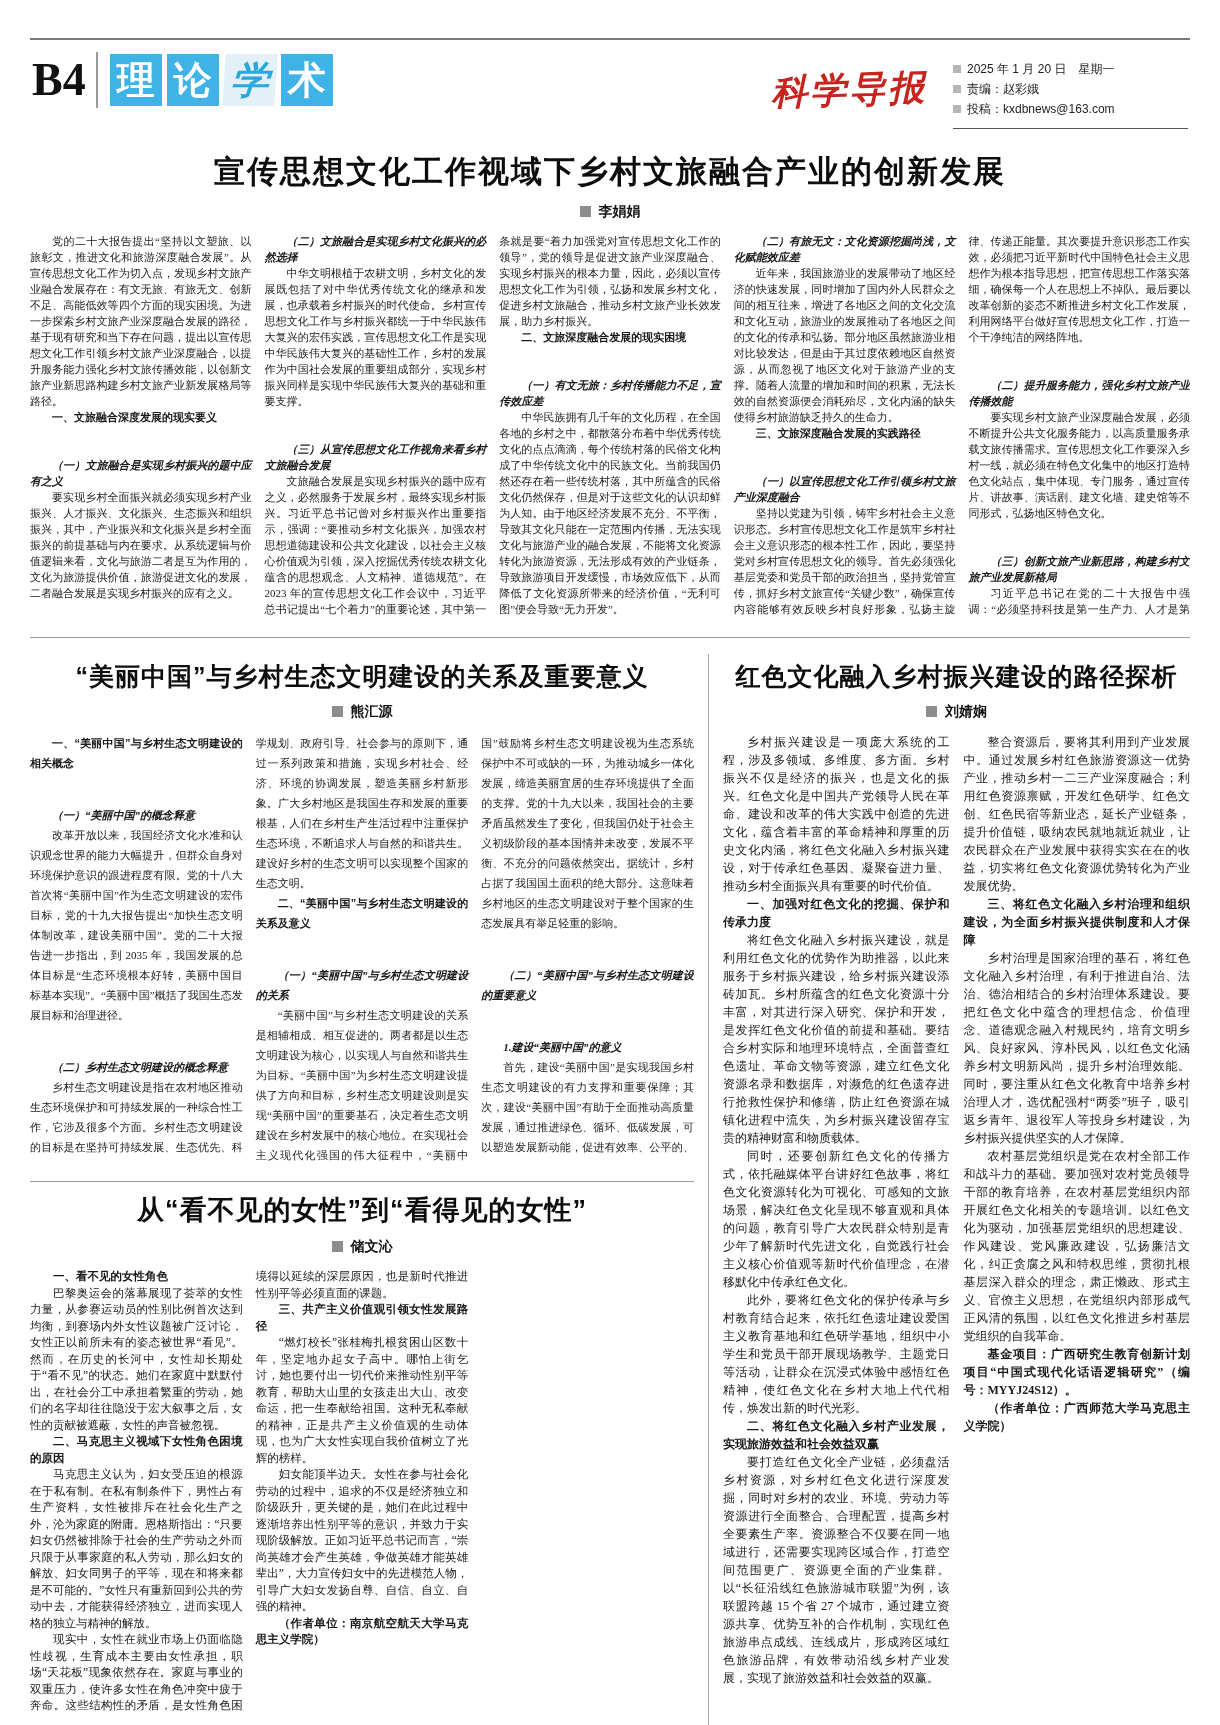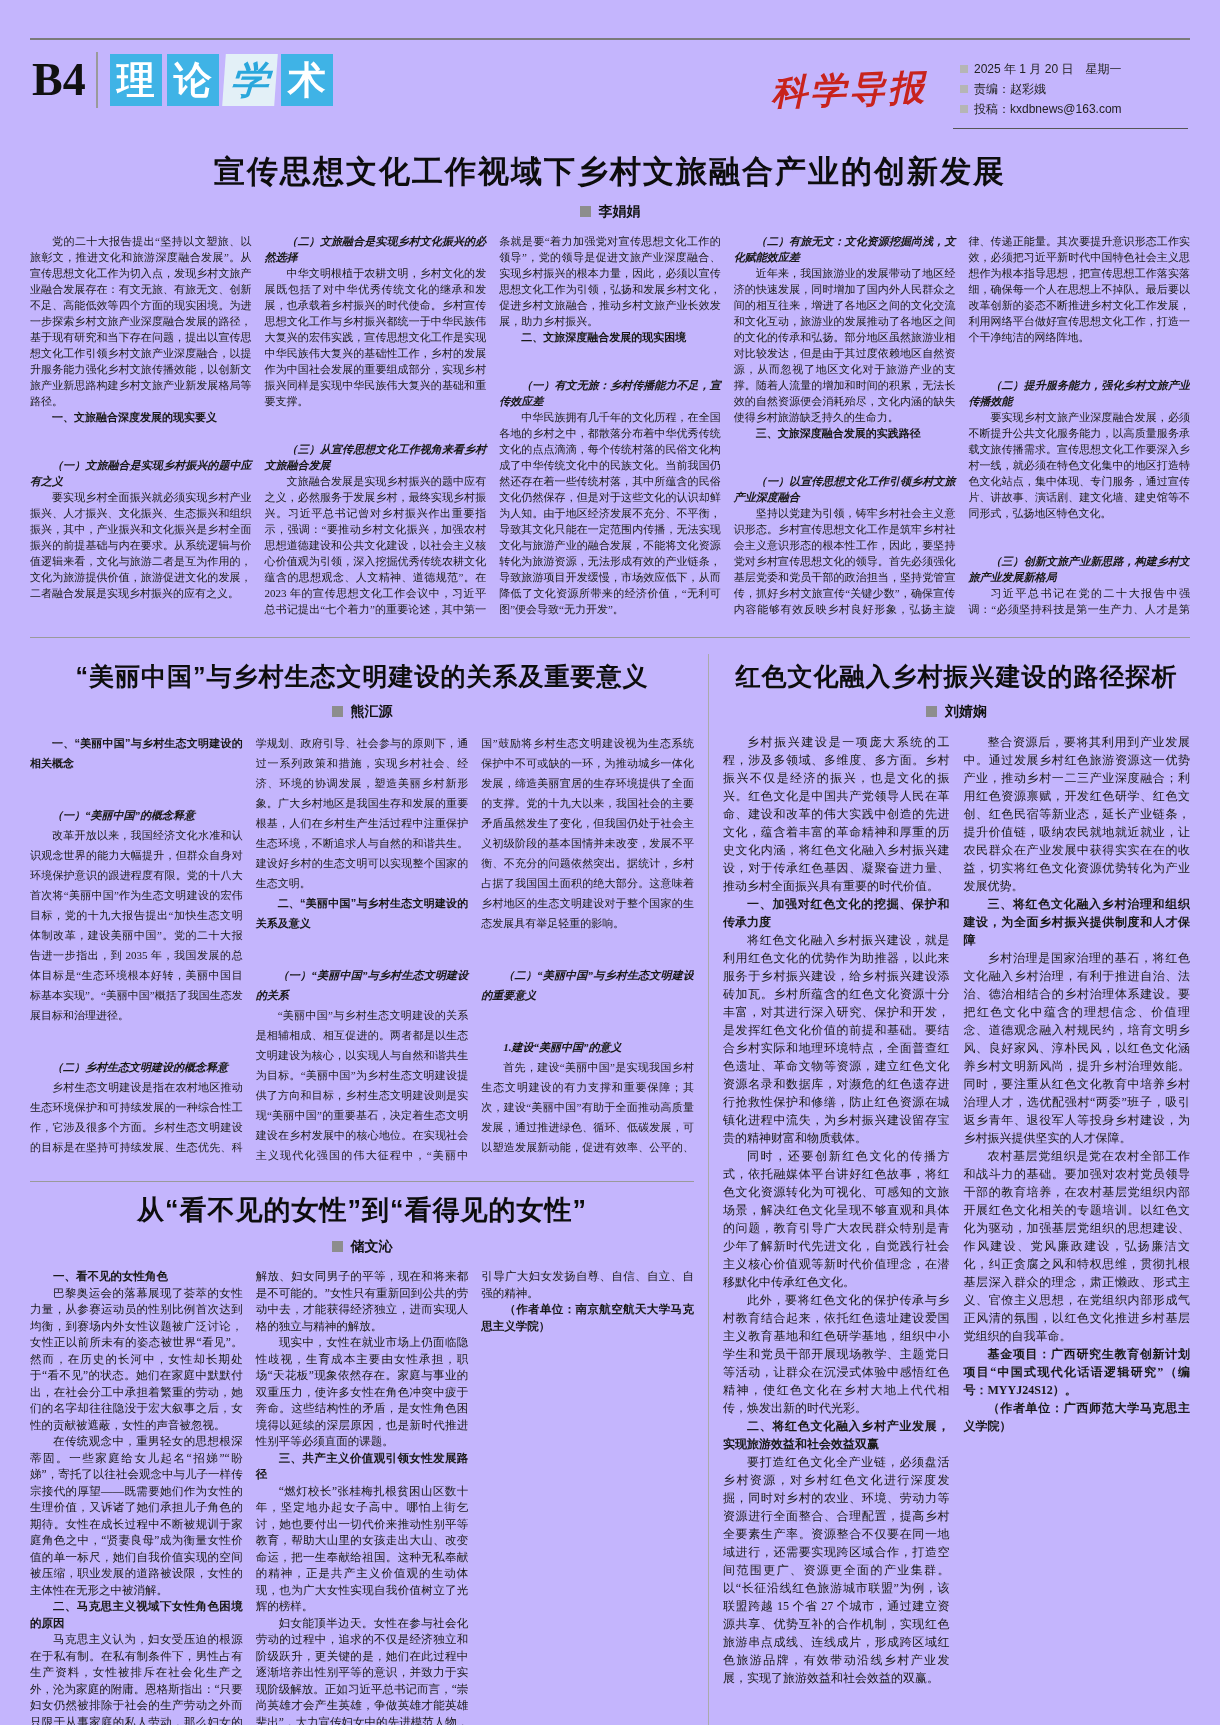--- a/index.html
+++ b/index.html
@@ -1,33 +1,33 @@
 <!DOCTYPE html>
 <html><head>
 <meta charset="utf-8">
 <style>
   html,body{margin:0;padding:0;background:#d8d8d4;}
-  .page{width:1220px;height:1725px;margin:0 auto;background:#c4b5fd;box-sizing:border-box;
+  .page{width:1220px;height:1725px;margin:0 auto;background:#ffffff;box-sizing:border-box;
         padding:0 30px;font-family:"Liberation Serif",serif;color:#191919;overflow:hidden;position:relative;}
   .toprule{border-top:2px solid #7a7a7a;margin-top:38px;}
   
   .masthead{display:flex;justify-content:space-between;align-items:flex-start;padding:12px 2px 8px;}
   .mh-left{display:flex;align-items:center;}
   .page-no{font-family:"Liberation Serif",serif;font-weight:bold;font-size:46px;line-height:52px;color:#111;}
   .vdiv{width:2px;height:56px;background:#9a9a9a;margin:0 12px 0 10px;}
   .tiles{display:flex;gap:5px;}
   .tile{width:52px;height:52px;background:#3fb3e6;color:#fff;font-family:"Liberation Sans",sans-serif;
         font-weight:bold;font-size:38px;line-height:52px;text-align:center;display:inline-block;}
   .tile.alt{background:#e3f0f7;color:#2aa7dc;font-style:italic;transform:skewX(-4deg);}
   .mh-right{display:flex;align-items:flex-start;gap:26px;margin-top:6px;}
   .paper-name{color:#c8231c;font-family:"Liberation Serif",serif;font-weight:bold;font-style:italic;
               font-size:36px;letter-spacing:3px;transform:rotate(-2deg);margin-top:8px;}
   .info{font-family:"Liberation Sans",sans-serif;font-size:12px;color:#222;border-bottom:1.5px solid #555;
         padding-bottom:7px;min-width:235px;}
-  .info-line{margin:3px 7px;white-space:nowrap;}
+  .info-line{margin:3px 0;white-space:nowrap;}
   .sq{display:inline-block;width:8px;height:8px;background:#b5b5b5;margin-right:6px;}
   
   .headline{font-family:"Liberation Sans",sans-serif;font-weight:bold;text-align:center;color:#0d0d0d;margin:0;}
   .a1 .headline{font-size:31px;letter-spacing:2px;margin-top:14px;}
   .a2 .headline,.a3 .headline{font-size:25px;letter-spacing:1px;margin-top:10px;}
   .a4 .headline{font-size:27px;letter-spacing:1px;}
   .byline{text-align:center;font-family:"Liberation Sans",sans-serif;font-weight:bold;font-size:14px;
           margin:10px 0 12px;color:#111;}
   .bsq{display:inline-block;width:11px;height:11px;background:#8d8d8d;margin-right:8px;vertical-align:-1px;}
   .cols{text-align:justify;column-fill:auto;overflow:hidden;}
@@ -130,21 +130,20 @@
       </section>
 
       <div class="hrule rule-left"></div>
 
       <section class="a4">
         <h1 class="headline">从“看不见的女性”到“看得见的女性”</h1>
         <div class="byline"><span class="bsq"></span><span>储文沁</span></div>
         <div class="cols cols3b">
             <div class="blk h">一、看不见的女性角色</div>
             <div class="blk p">巴黎奥运会的落幕展现了荟萃的女性力量，从参赛运动员的性别比例首次达到均衡，到赛场内外女性议题被广泛讨论，女性正以前所未有的姿态被世界“看见”。然而，在历史的长河中，女性却长期处于“看不见”的状态。她们在家庭中默默付出，在社会分工中承担着繁重的劳动，她们的名字却往往隐没于宏大叙事之后，女性的贡献被遮蔽，女性的声音被忽视。</div>
-            <div class="blk p">在传统观念中，重男轻女的思想根深蒂固。一些家庭给女儿起名“招娣”“盼娣”，寄托了以往社会观念中与儿子一样传宗接代的厚望——既需要她们作为女性的生理价值，又诉诸了她们承担儿子角色的期待。女性在成长过程中不断被规训于家庭角色之中，“贤妻良母”成为衡量女性价值的单一标尺，她们自我价值实现的空间被压缩，职业发展的道路被设限，女性的主体性在无形之中被消解。</div>
             <div class="blk h">二、马克思主义视域下女性角色困境的原因</div>
             <div class="blk p">马克思主义认为，妇女受压迫的根源在于私有制。在私有制条件下，男性占有生产资料，女性被排斥在社会化生产之外，沦为家庭的附庸。恩格斯指出：“只要妇女仍然被排除于社会的生产劳动之外而只限于从事家庭的私人劳动，那么妇女的解放、妇女同男子的平等，现在和将来都是不可能的。”女性只有重新回到公共的劳动中去，才能获得经济独立，进而实现人格的独立与精神的解放。</div>
             <div class="blk p">现实中，女性在就业市场上仍面临隐性歧视，生育成本主要由女性承担，职场“天花板”现象依然存在。家庭与事业的双重压力，使许多女性在角色冲突中疲于奔命。这些结构性的矛盾，是女性角色困境得以延续的深层原因，也是新时代推进性别平等必须直面的课题。</div>
             <div class="blk h">三、共产主义价值观引领女性发展路径</div>
             <div class="blk p">“燃灯校长”张桂梅扎根贫困山区数十年，坚定地办起女子高中。哪怕上街乞讨，她也要付出一切代价来推动性别平等教育，帮助大山里的女孩走出大山、改变命运，把一生奉献给祖国。这种无私奉献的精神，正是共产主义价值观的生动体现，也为广大女性实现自我价值树立了光辉的榜样。</div>
             <div class="blk p">妇女能顶半边天。女性在参与社会化劳动的过程中，追求的不仅是经济独立和阶级跃升，更关键的是，她们在此过程中逐渐培养出性别平等的意识，并致力于实现阶级解放。正如习近平总书记而言，“崇尚英雄才会产生英雄，争做英雄才能英雄辈出”，大力宣传妇女中的先进模范人物，引导广大妇女发扬自尊、自信、自立、自强的精神。</div>
             <div class="blk end">（作者单位：南京航空航天大学马克思主义学院）</div>
           </div>
       </section>
     </div>

